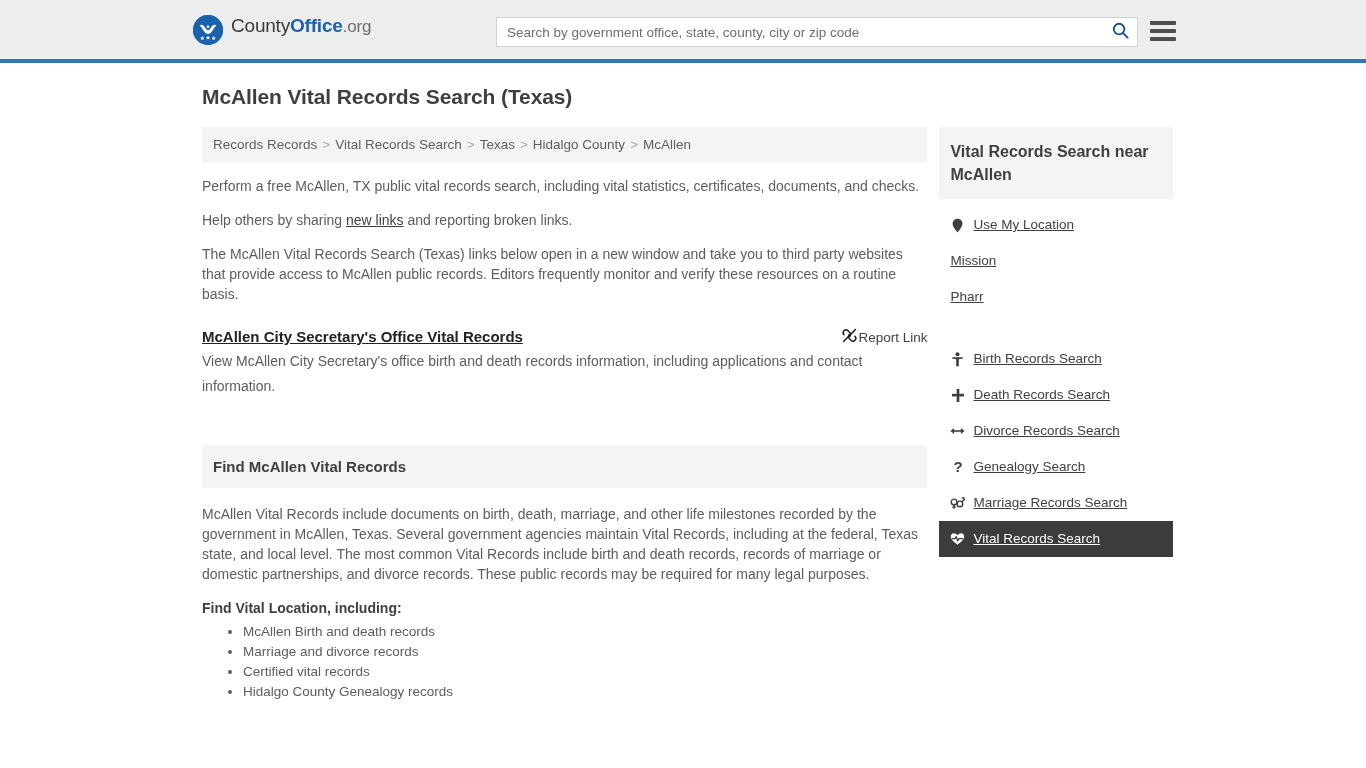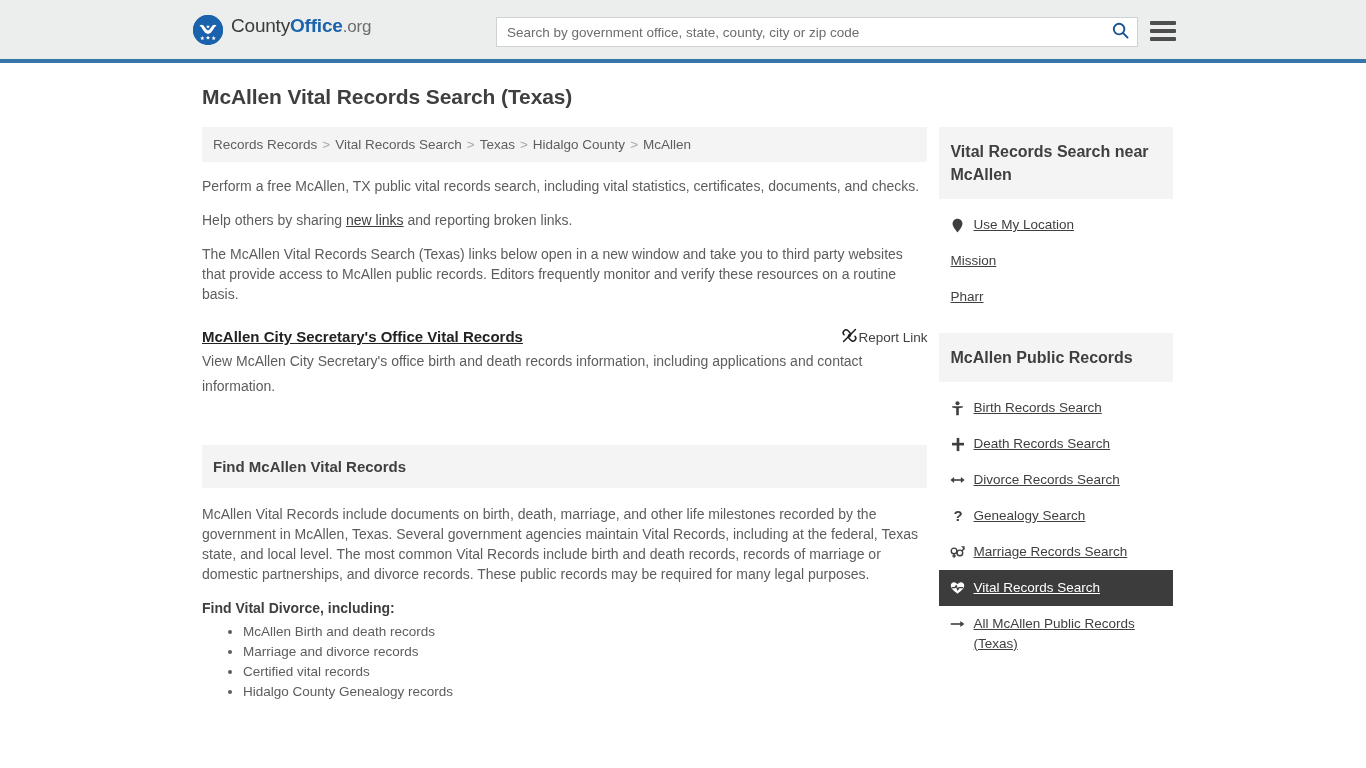--- a/index.html
+++ b/index.html
@@ -322,21 +322,21 @@
               </span>
               <span>Report Link</span>
             </a>
           </div>
           <div class="result-desc">View McAllen City Secretary's office birth and death records information, including applications and contact information.</div>
         </div>
 
         <div class="section-head">Find McAllen Vital Records</div>
         <div class="section-body">
           <p class="body-text">McAllen Vital Records include documents on birth, death, marriage, and other life milestones recorded by the government in McAllen, Texas. Several government agencies maintain Vital Records, including at the federal, Texas state, and local level. The most common Vital Records include birth and death records, records of marriage or domestic partnerships, and divorce records. These public records may be required for many legal purposes.</p>
-          <div class="sub-head">Find Vital Divorce, including:</div>
+          <div class="sub-head">Find Vital Location, including:</div>
           <ul class="plain-list">
             <li>McAllen Birth and death records</li>
             <li>Marriage and divorce records</li>
             <li>Certified vital records</li>
             <li>Hidalgo County Genealogy records</li>
           </ul>
         </div>
       </div>
 
       <div class="side-col">
@@ -355,21 +355,20 @@
             <a class="side-item no-ico" href="#">
               <span class="side-label">Mission</span>
             </a>
             <a class="side-item no-ico" href="#">
               <span class="side-label">Pharr</span>
             </a>
           </div>
         </div>
 
         <div class="side-panel">
-          <div class="side-head">McAllen Public Records</div>
           <div class="side-list">
 
             <a class="side-item" href="#">
               <span class="side-ico">
                 <svg width="13" height="15" viewBox="0 0 14 16" aria-hidden="true">
                   <circle cx="7" cy="2.4" r="2.2" fill="#3f3f3f"></circle>
                   <path d="M1.2 5.6 L12.8 5.6 L12.8 7 L8.4 7.6 L8.4 15.4 L5.6 15.4 L5.6 7.6 L1.2 7 Z" fill="#3f3f3f"></path>
                 </svg>
               </span>
               <span class="side-label">Birth Records Search</span>
@@ -422,29 +421,20 @@
             <a class="side-item active" href="#">
               <span class="side-ico">
                 <svg width="16" height="14" viewBox="0 0 16 14" aria-hidden="true">
                   <path d="M8 13 C8 13 0.8 8.6 0.8 4.4 C0.8 2.2 2.4 0.8 4.2 0.8 C5.8 0.8 7.2 1.9 8 3.1 C8.8 1.9 10.2 0.8 11.8 0.8 C13.6 0.8 15.2 2.2 15.2 4.4 C15.2 8.6 8 13 8 13 Z" fill="#ffffff"></path>
                   <polyline points="2.4,6.6 5.3,6.6 6.6,4.3 8.2,9.1 9.5,6.6 13.4,6.6" fill="none" stroke="#3c3c3c" stroke-width="1.3" stroke-linejoin="round" stroke-linecap="round"></polyline>
                 </svg>
               </span>
               <span class="side-label">Vital Records Search</span>
             </a>
 
-            <a class="side-item wrap-label" href="#">
-              <span class="side-ico">
-                <svg width="15" height="12" viewBox="0 0 16 12" aria-hidden="true">
-                  <line x1="0.8" y1="6" x2="13" y2="6" stroke="#3f3f3f" stroke-width="1.7"></line>
-                  <polygon points="15.4,6 11,2.9 11,9.1" fill="#3f3f3f"></polygon>
-                </svg>
-              </span>
-              <span class="side-label">All McAllen Public Records (Texas)</span>
-            </a>
 
           </div>
         </div>
       </div>
     </div>
   </div>
 
 </div>
 
 </body></html>

